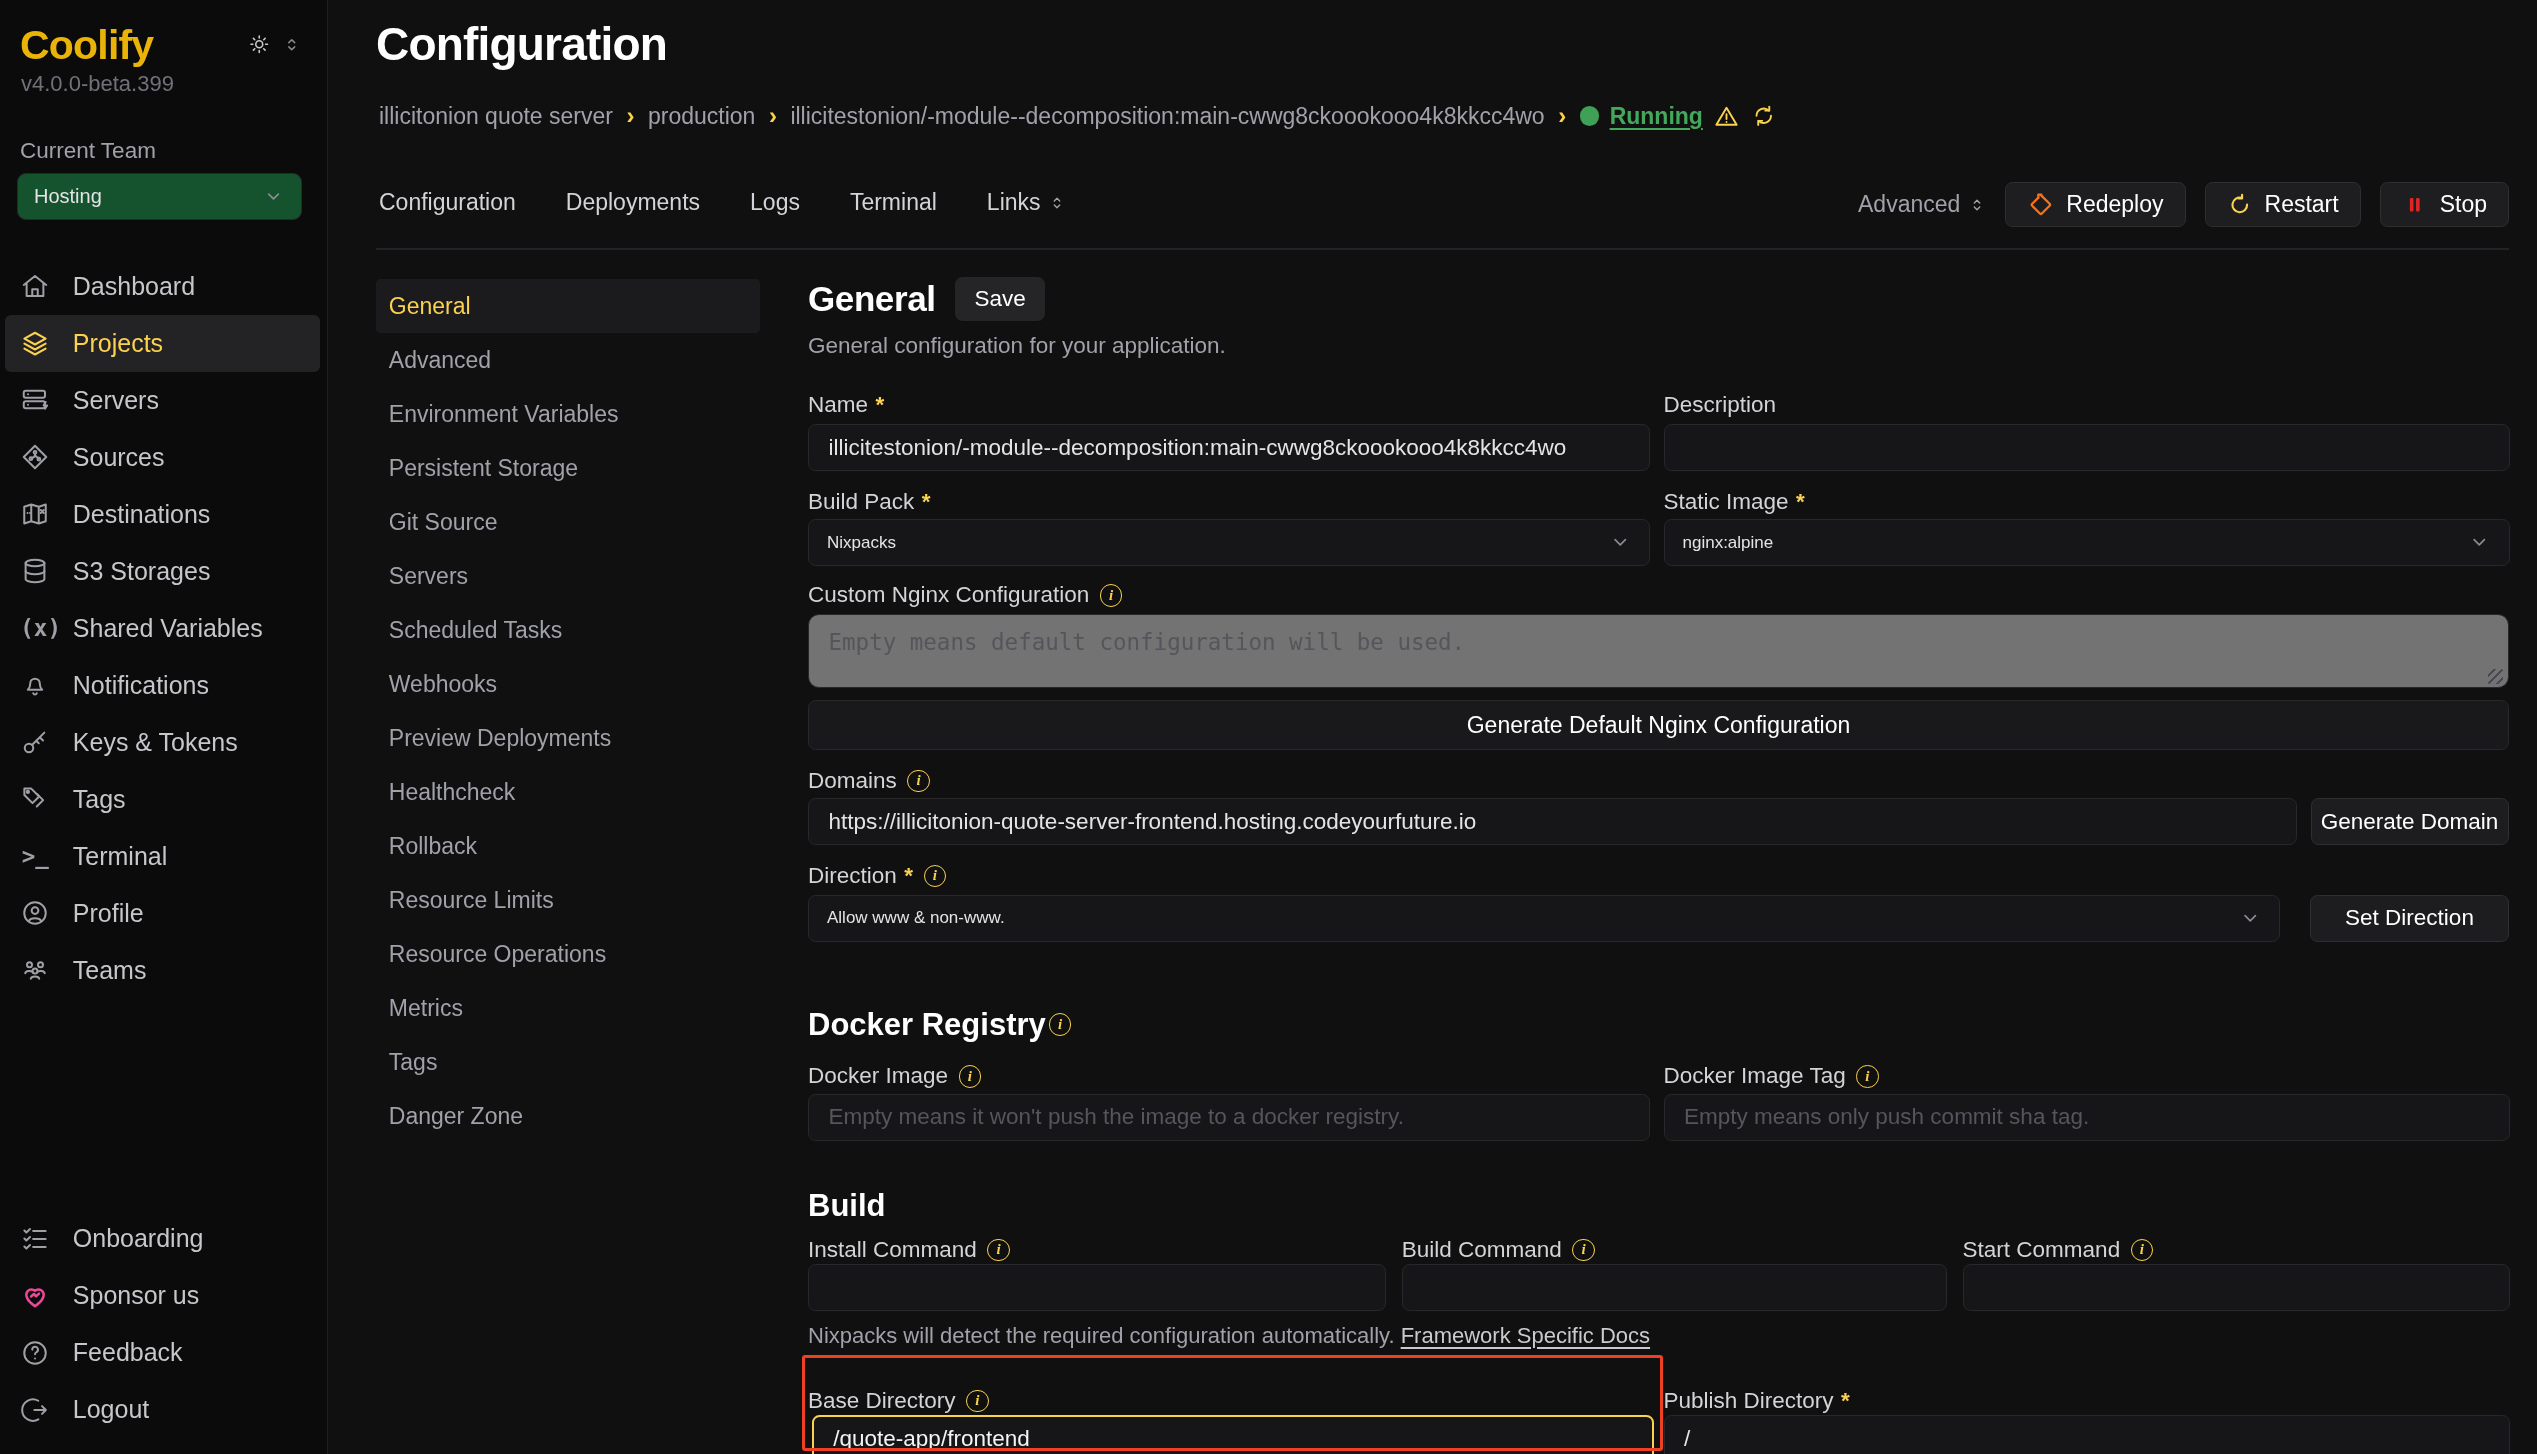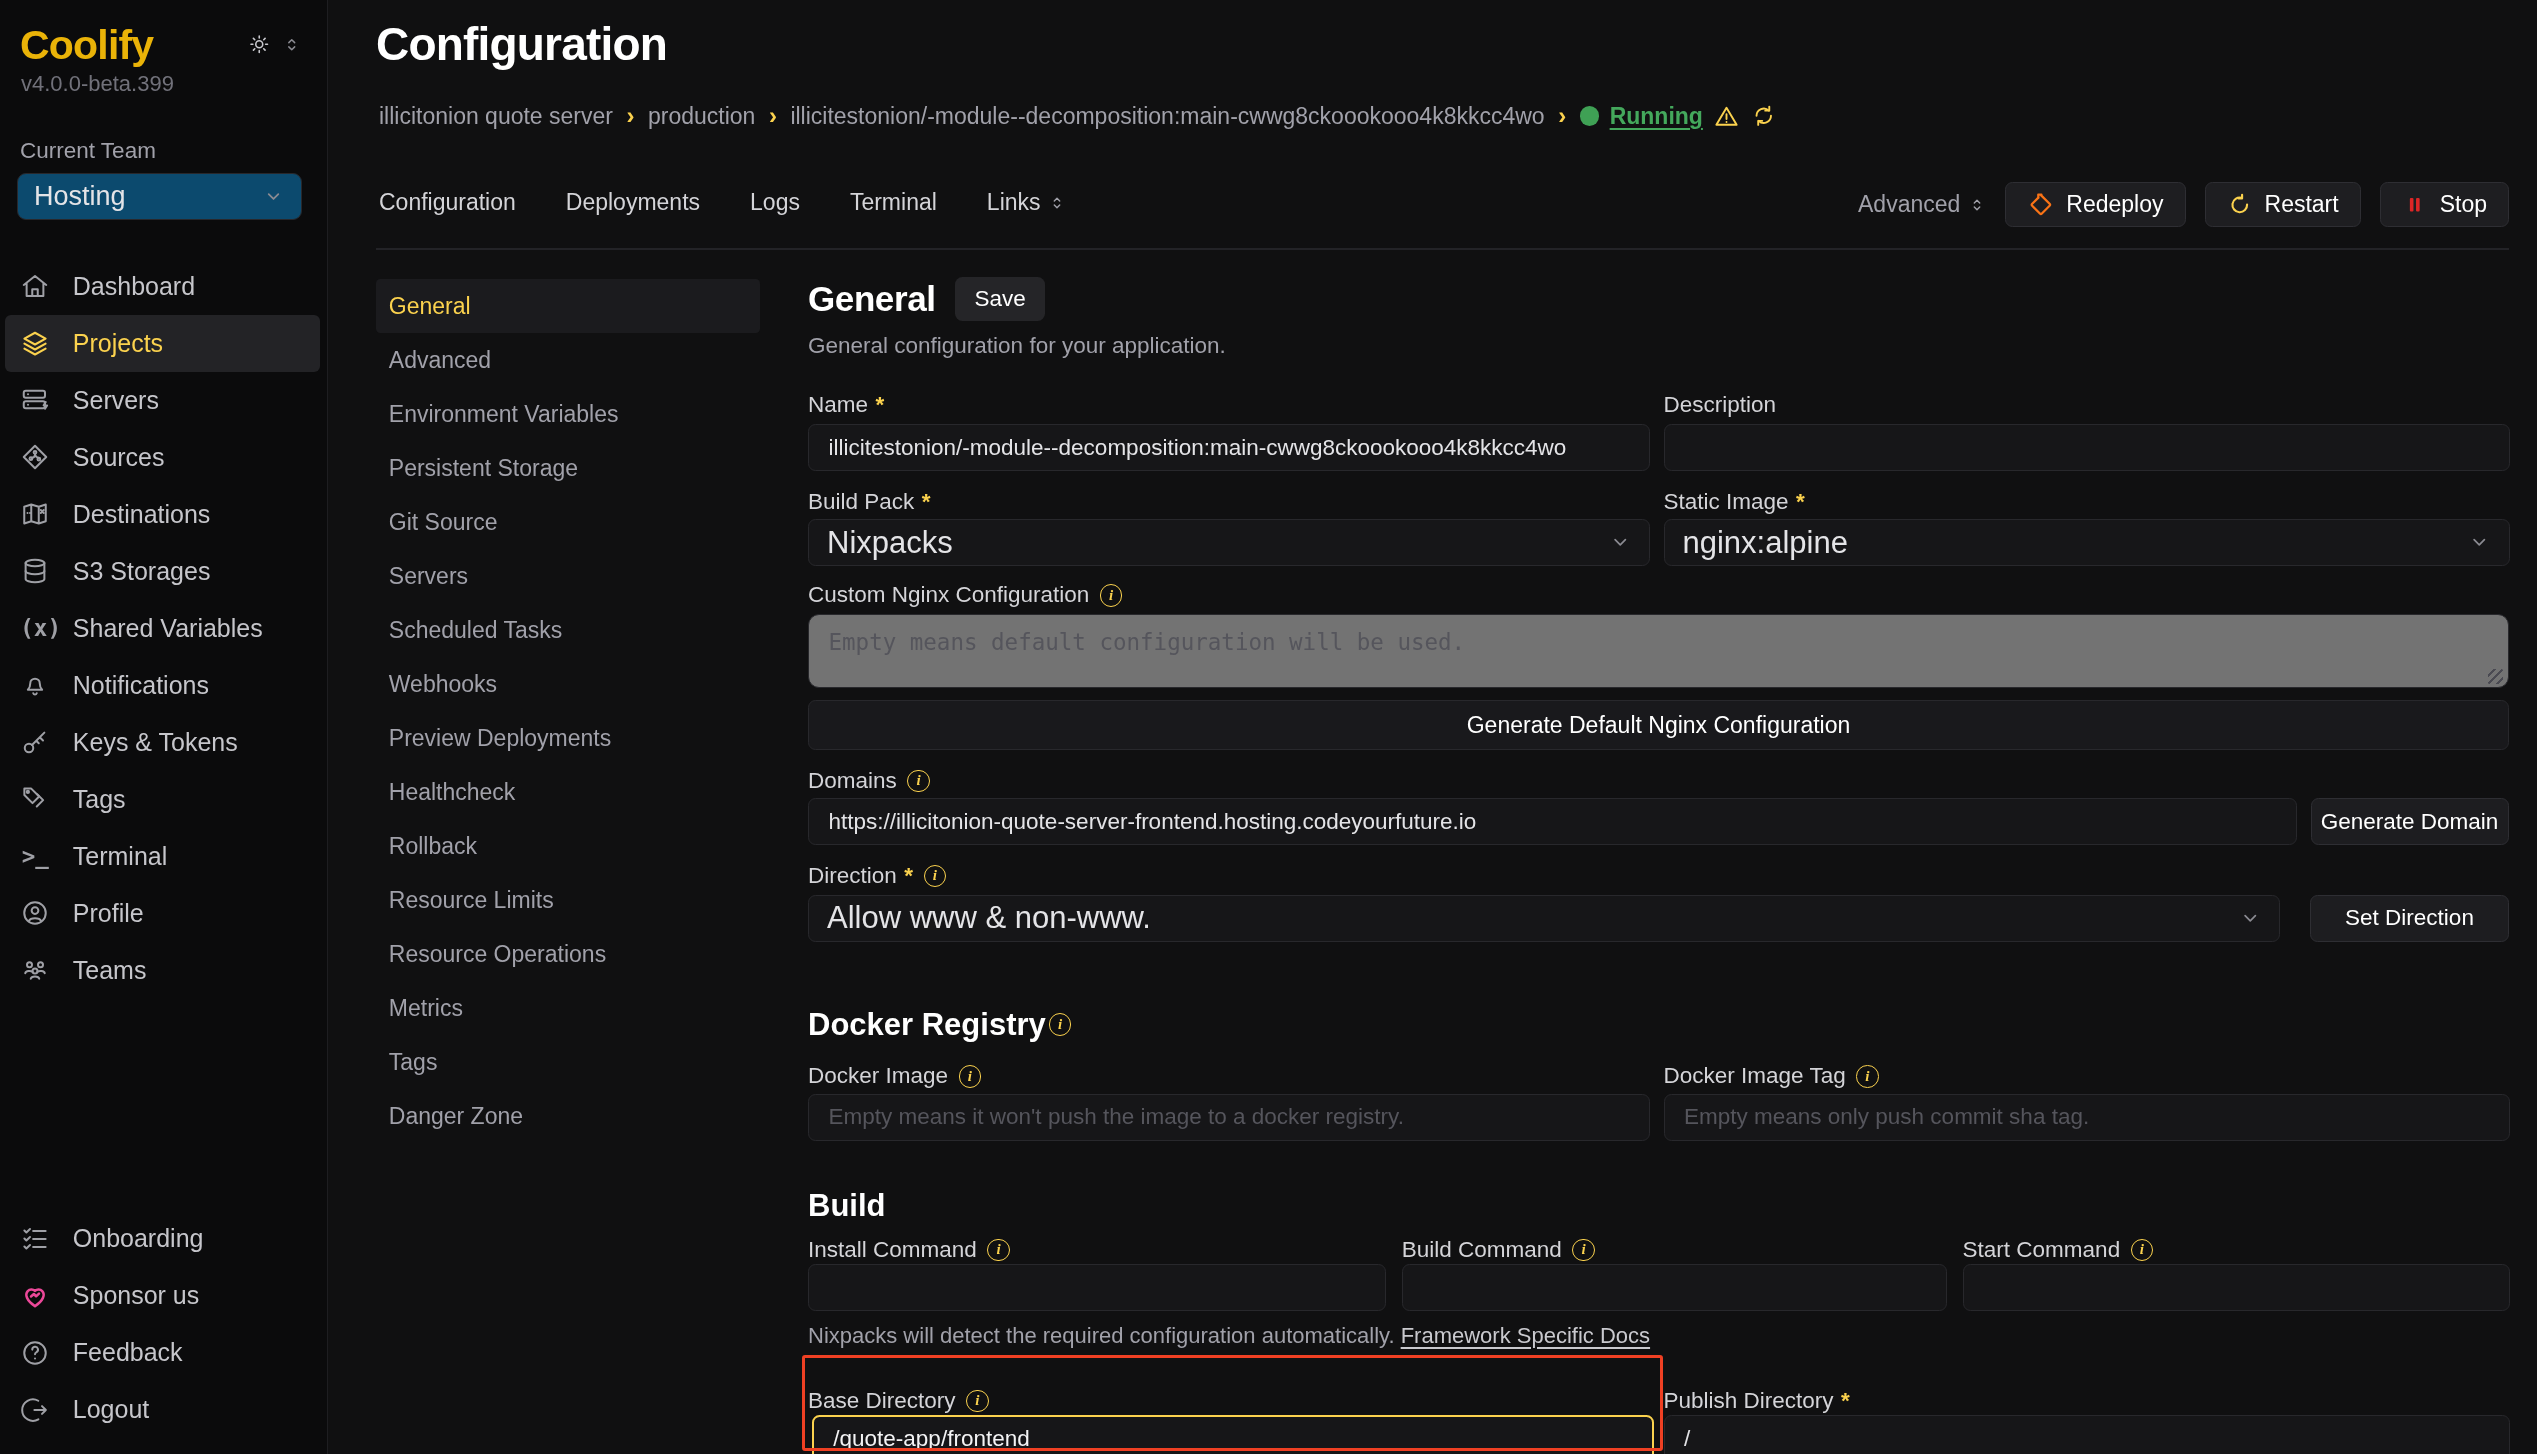--- a/index.html
+++ b/index.html
@@ -20,22 +20,22 @@
     display:flex; flex-direction:column;
   }
   .logo-row { display:flex; align-items:flex-start; justify-content:space-between; padding:22.5px 25.5px 0 20px; }
   .logo { font-size:41px; font-weight:700; color:#eab308; letter-spacing:-0.8px; line-height:1.1; }
   .logo-icons { display:flex; align-items:center; gap:12px; margin-top:10.5px; color:#c9c9ce; }
   .logo-icons .updown { color:#8b8b92; }
   .version { padding-left:21px; margin-top:3px; font-size:22px; color:#71717a; }
   .team-label { padding-left:20px; margin-top:41px; font-size:22.5px; color:#a1a1aa; }
   .team-select {
     margin:9px 0 0 16.5px; width:285px; height:47px; border:1.5px solid #28282c;
-    border-radius:9px; background:#0c4a6e; display:flex; align-items:center;
-    justify-content:space-between; padding:0 16.5px; font-size:27px; color:#e4e4e7; cursor:pointer;
+    border-radius:9px; background:#14532d; display:flex; align-items:center;
+    justify-content:space-between; padding:0 16.5px; font-size:20px; color:#e4e4e7; cursor:pointer;
   }
   .team-select .chev { color:#8b8b92; }
   .nav { margin-top:38px; display:flex; flex-direction:column; }
   .nav-item {
     height:57px; margin:0 7.5px 0 5.3px; padding-left:15px; border-radius:6px;
     display:flex; align-items:center; gap:22.5px; color:#9fa0a6; cursor:pointer;
   }
   .nav-item .nav-label { font-size:25px; color:#c6c6cb; white-space:nowrap; }
   .nav-item.active { background:#232326; color:#fbd24e; }
   .nav-item.active .nav-label { color:#fbd24e; }
@@ -86,21 +86,21 @@
     display:inline-flex; align-items:center; justify-content:center; flex:0 0 auto; margin-left:3px;
   }
   .inp {
     width:100%; height:47px; background:#161618; border:1.5px solid #28282c; border-radius:7.5px;
     padding:0 19.5px; font-size:22.5px; color:#e4e4e7; font-family:"Liberation Sans","DejaVu Sans",sans-serif;
     outline:none;
   }
   .inp::placeholder { color:#55555c; opacity:1; }
   .sel {
     width:100%; height:47px; background:#161618; border:1.5px solid #28282c; border-radius:7.5px;
-    padding:0 18px; font-size:31px; color:#e4e4e7; display:flex; align-items:center;
+    padding:0 18px; font-size:17px; color:#e4e4e7; display:flex; align-items:center;
     justify-content:space-between; cursor:pointer; position:relative;
   }
   .sel .chev { color:#8b8b92; }
   .txta-wrap { position:relative; margin-top:6px; }
   .txta {
     width:100%; height:74px; background:#737373; border:1.5px solid #28282c; border-radius:11px;
     padding:13.5px 19.5px; font-size:22.5px; color:#e4e4e7; resize:none; outline:none;
     font-family:"DejaVu Sans Mono","Liberation Mono",monospace;
   }
   .txta::placeholder { color:#55555c; opacity:1; }

